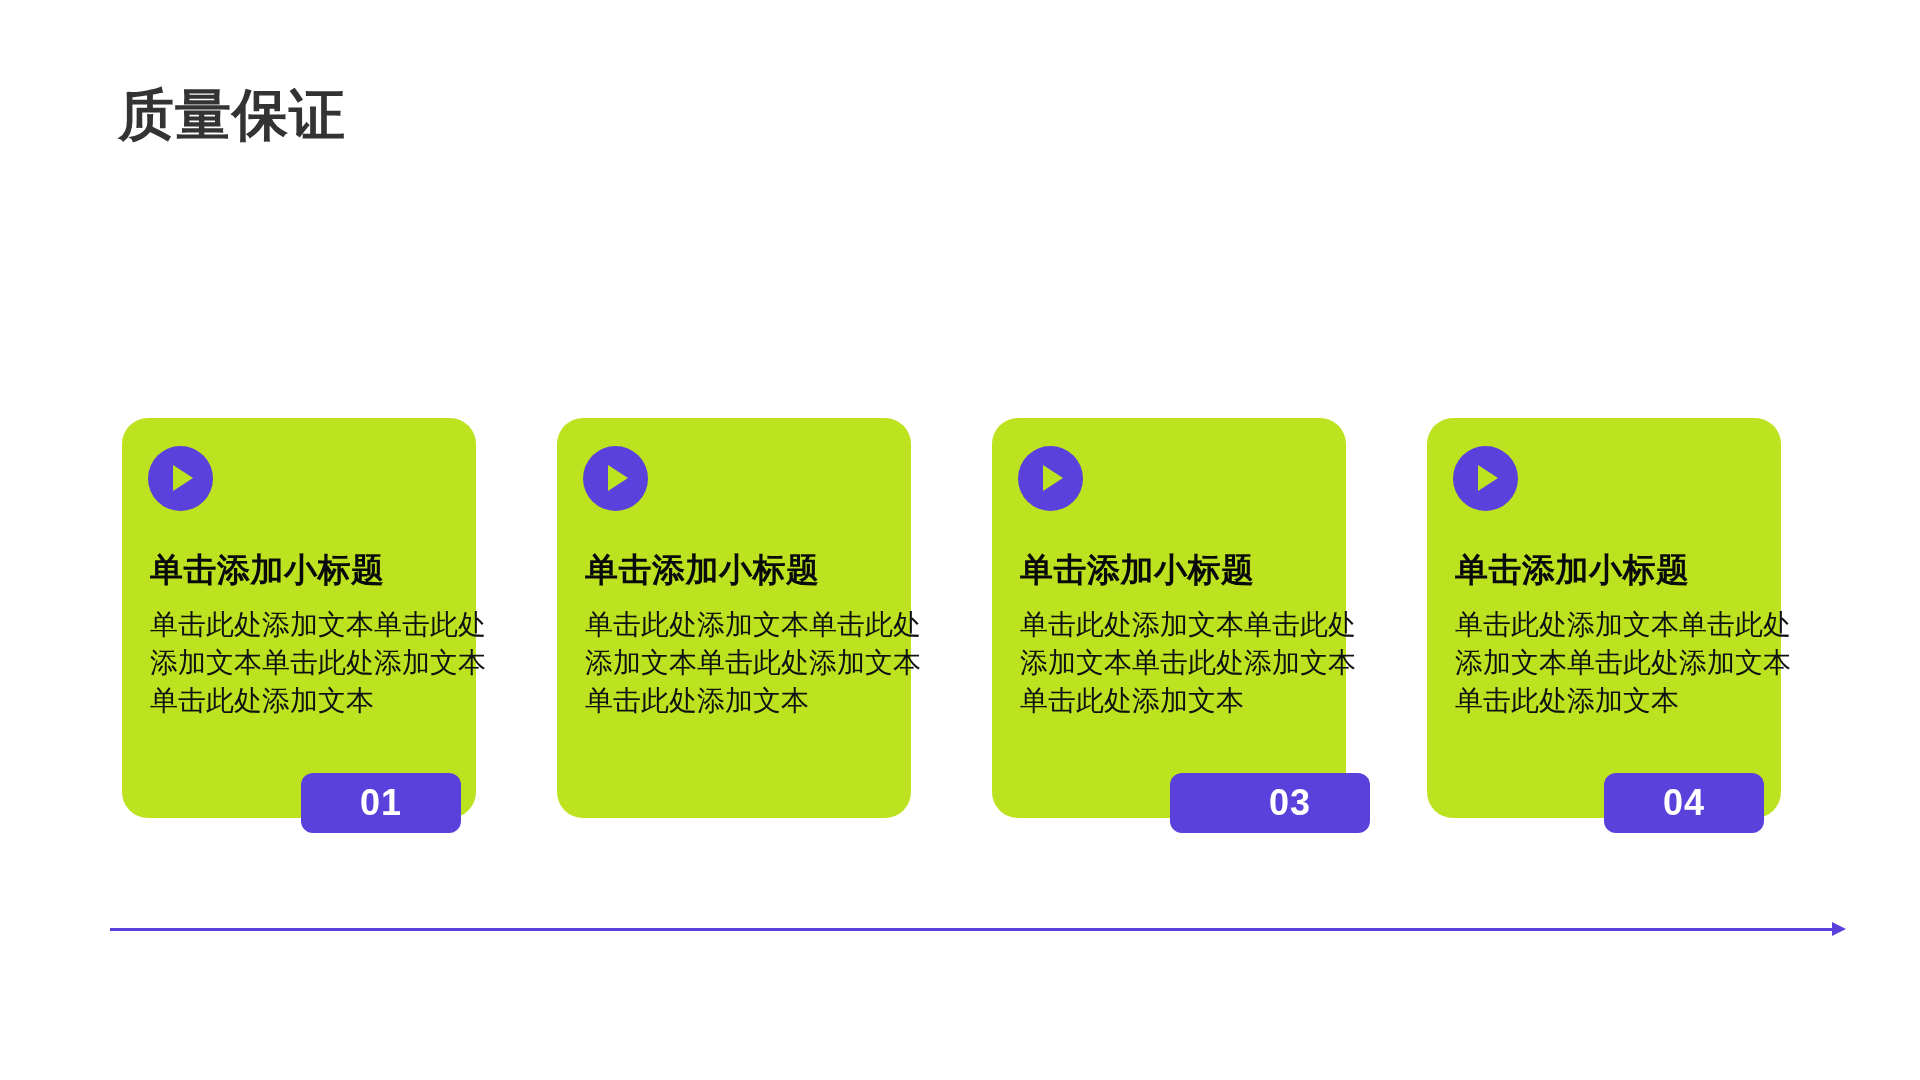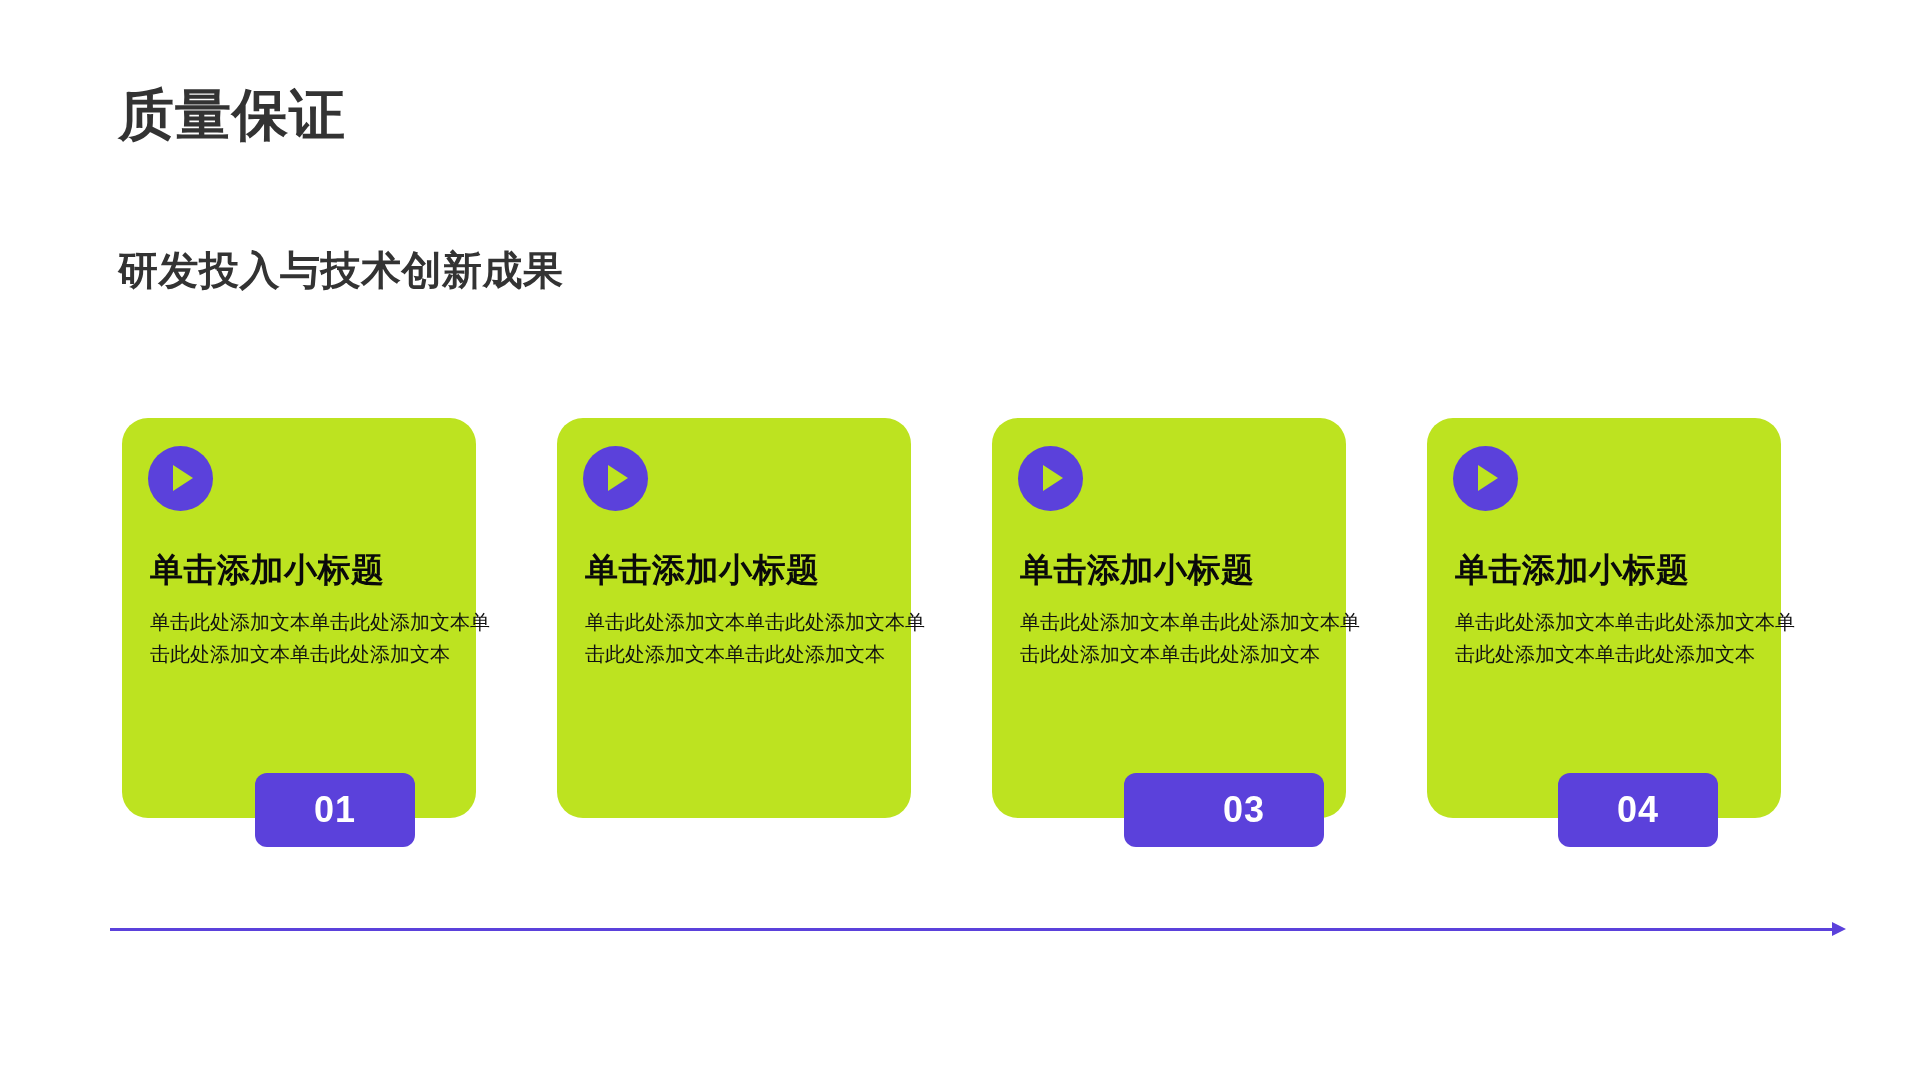--- a/index.html
+++ b/index.html
@@ -86,41 +86,42 @@
     color: #0a0a0a;
     letter-spacing: 0.5px;
     white-space: nowrap;
   }
   .card-body {
     position: absolute;
     left: 28px;
     top: 188px;
     width: 348px;
     font-family: "Liberation Serif", serif;
-    font-size: 20px;
-    line-height: 32px;
+    font-size: 28px;
+    line-height: 38px;
     color: #111111;
     letter-spacing: 0px;
   }
 
   
   .badge {
     position: absolute;
     width: 160px;
-    height: 74px;
+    height: 60px;
     background: #5b41db;
     border-radius: 12px;
     color: #ffffff;
     font-family: "Liberation Sans", sans-serif;
     font-size: 36px;
     font-weight: bold;
     display: flex;
     align-items: center;
     justify-content: center;
     letter-spacing: 1px;
+    margin-left: 46px;
   }
 
   
   #timeline {
     position: absolute;
     left: 110px;
     top: 920px;
     width: 1740px;
     height: 20px;
   }
@@ -143,21 +144,20 @@
     border-left: 14px solid #5b41db;
   }
 </style>
 </head>
 <body>
 
 <div id="slide">
 
   <div id="page-title">质量保证</div>
 
-  <div id="page-subtitle">研发投入与技术创新成果</div>
 
   <div id="cards">
 
     <div class="card" style="left:122px;">
       <div class="card-icon">
         <div class="tri"></div>
       </div>
       <div class="card-heading">单击添加小标题</div>
       <div class="card-body">单击此处添加文本单击此处添加文本单击此处添加文本单击此处添加文本</div>
     </div>

